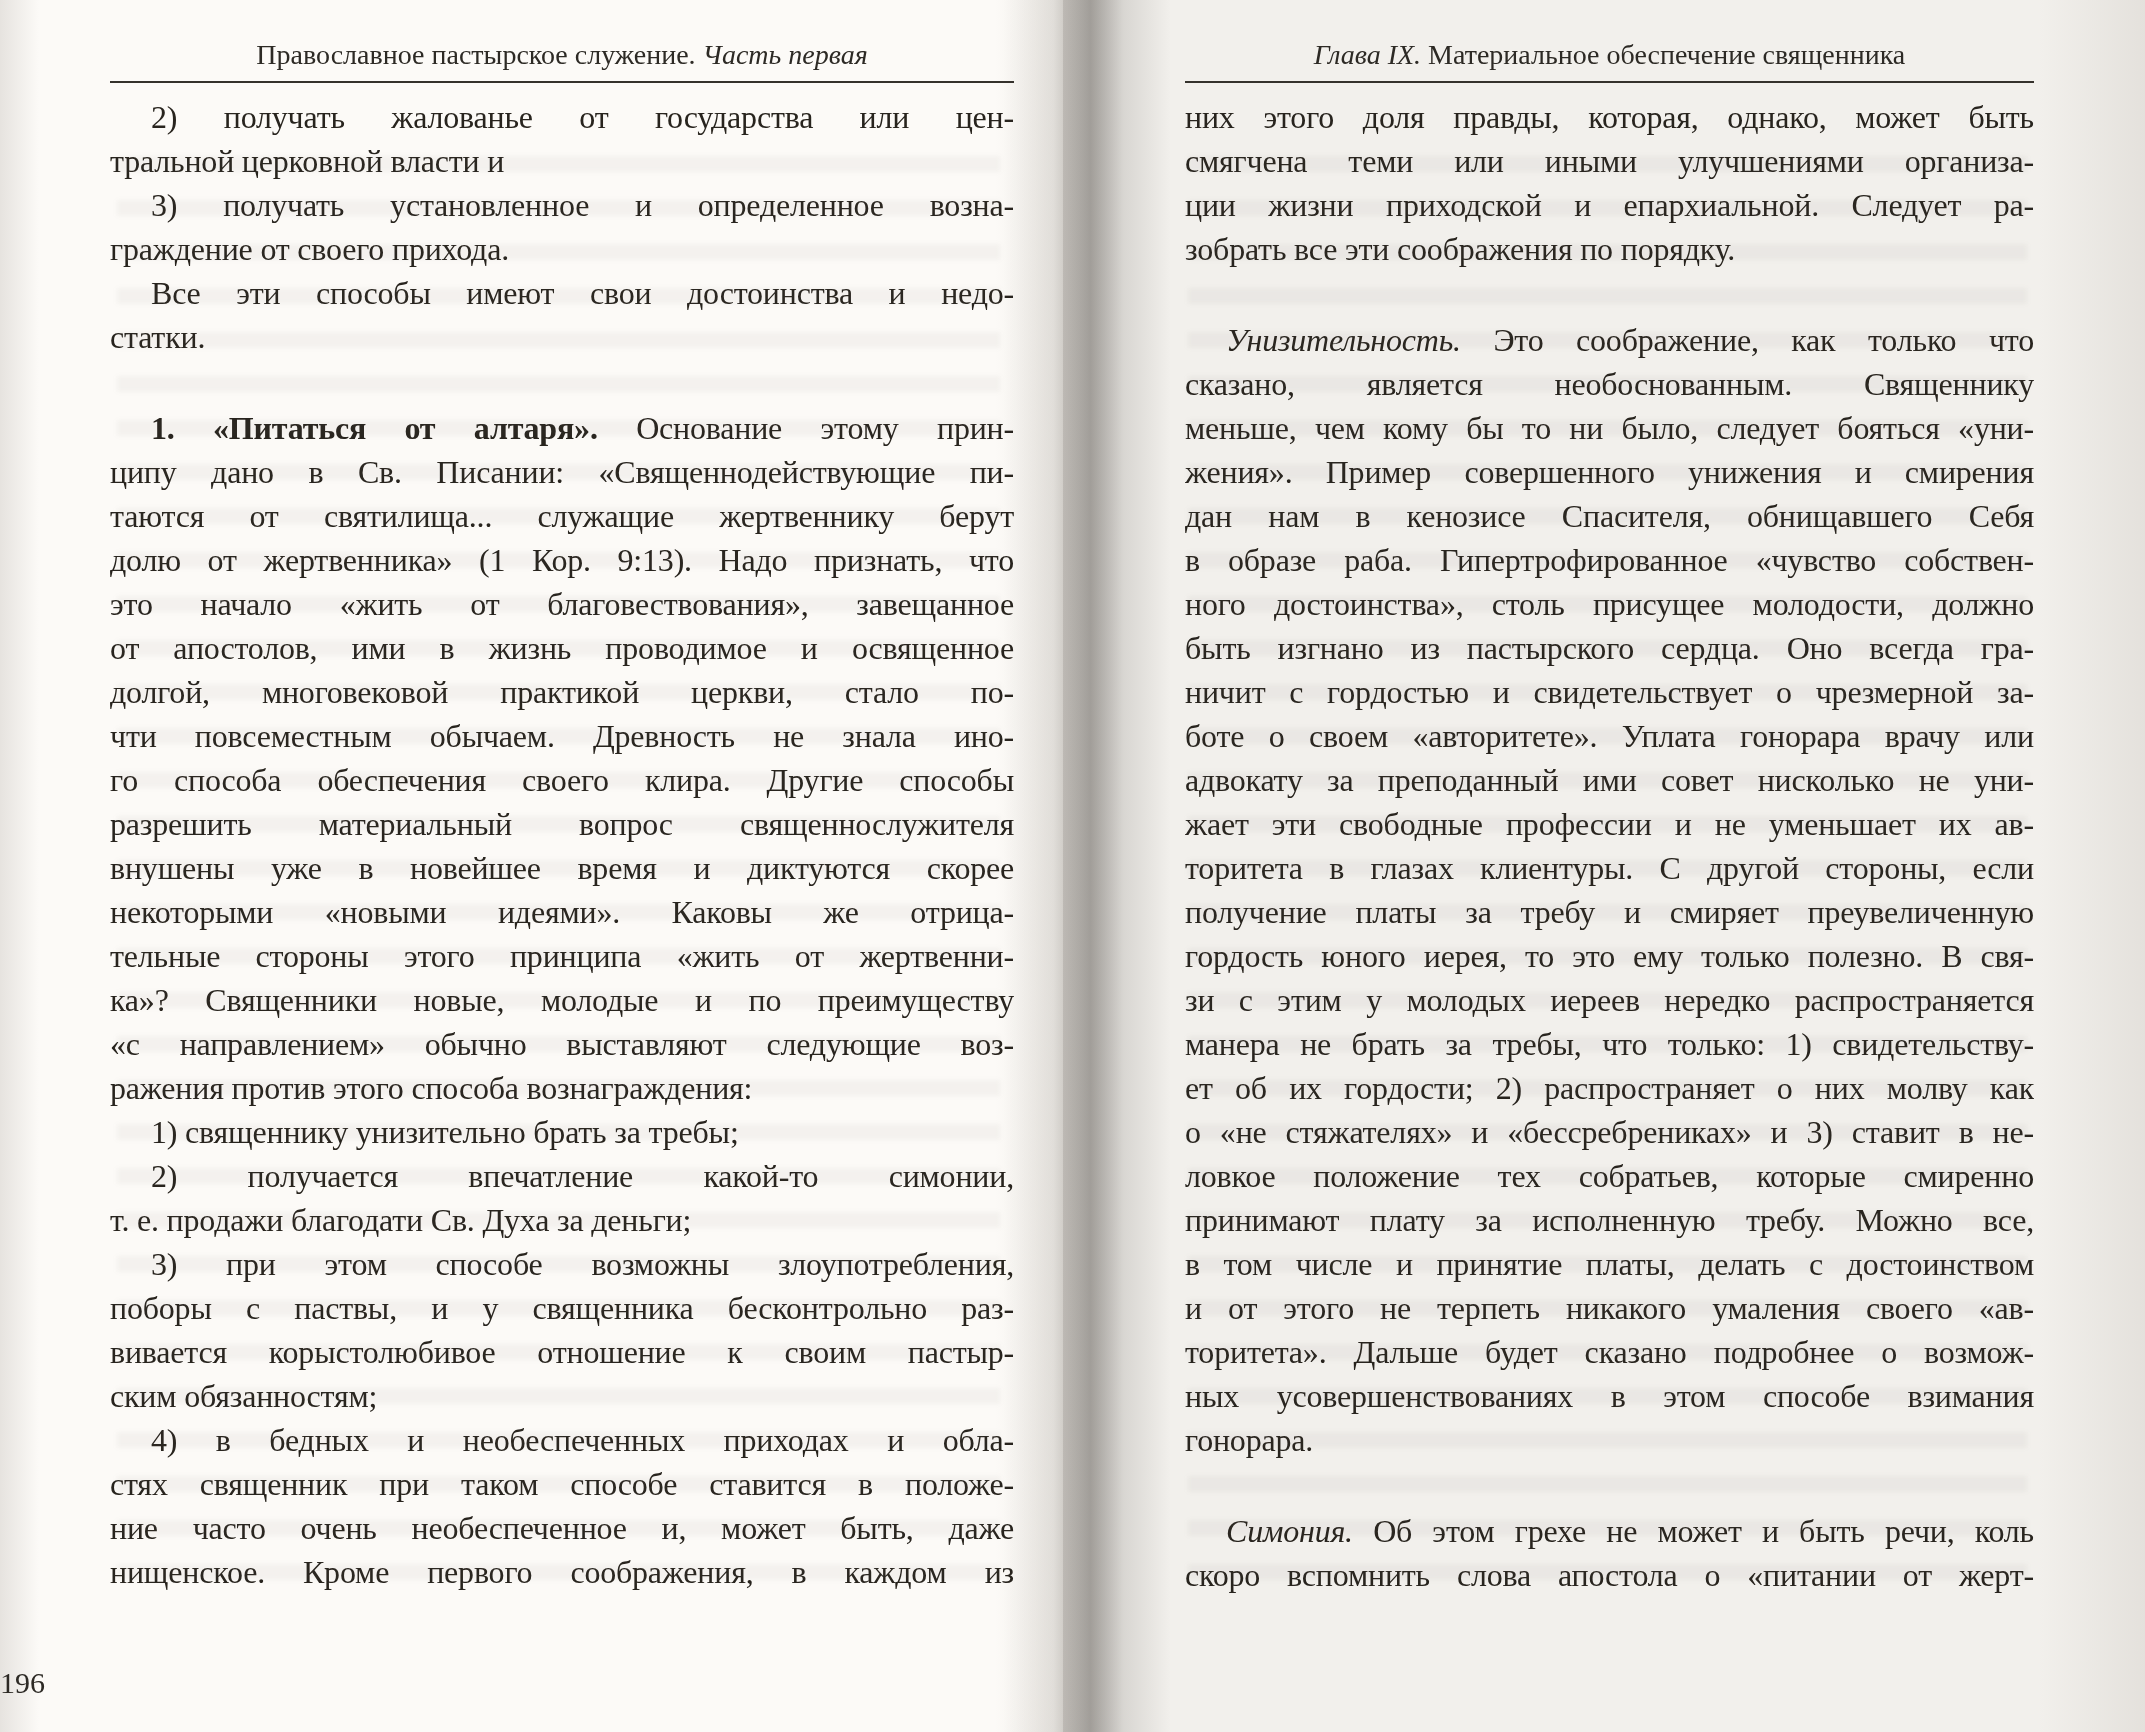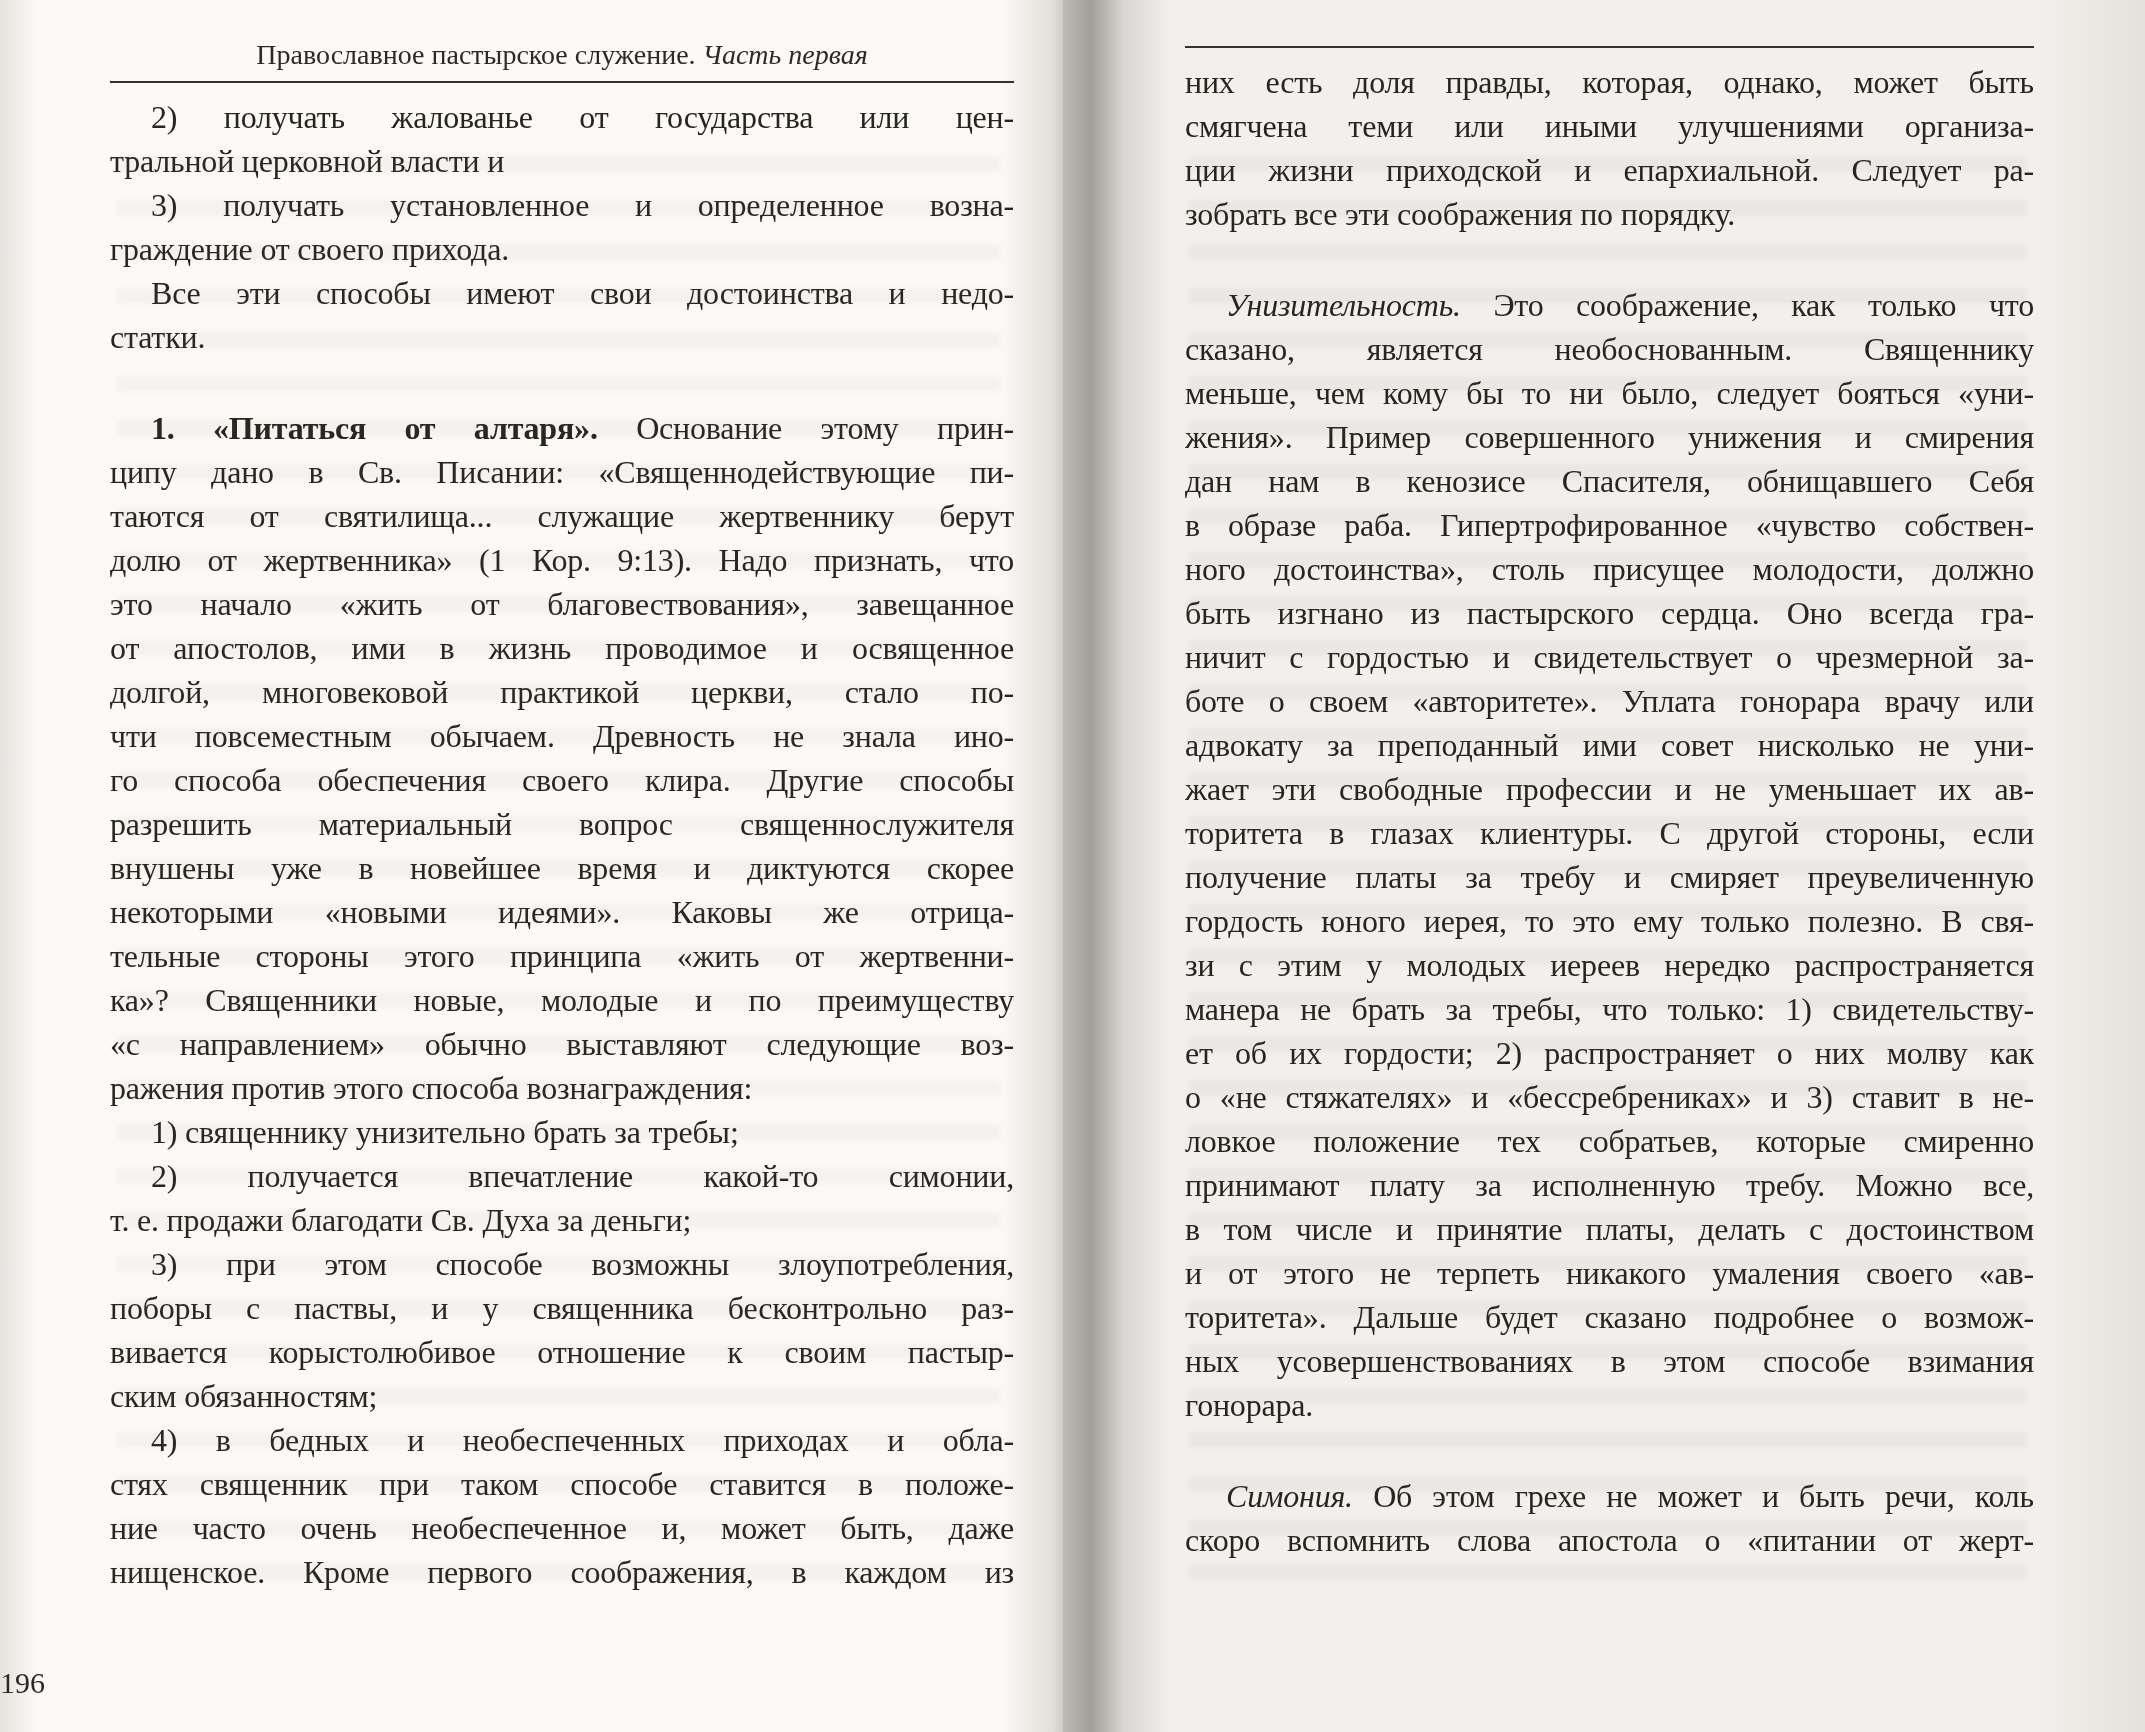--- a/index.html
+++ b/index.html
@@ -124,23 +124,27 @@
         <div class="line">ским обязанностям;</div>
         <div class="line indent full">4) в бедных и необеспеченных приходах и обла-</div>
         <div class="line full">стях священник при таком способе ставится в положе-</div>
         <div class="line full">ние часто очень необеспеченное и, может быть, даже</div>
         <div class="line full">нищенское. Кроме первого соображения, в каждом из</div>
       </div>
     <div class="page-number">196</div>
   </div>
 
   <div class="page page-right">
+    <div class="running-header">
+      <span class="rh-italic">Глава IX.</span>
+      <span class="rh-regular">Материальное обеспечение священника</span>
+    </div>
     <div class="header-rule"></div>
     <div class="body-text">
-        <div class="line full">них есть доля правды, которая, однако, может быть</div>
+        <div class="line full">них этого доля правды, которая, однако, может быть</div>
         <div class="line full">смягчена теми или иными улучшениями организа-</div>
         <div class="line full">ции жизни приходской и епархиальной. Следует ра-</div>
         <div class="line">зобрать все эти соображения по порядку.</div>
         <div class="para-gap"></div>
         <div class="line indent full"><span class="lead-italic">Унизительность.</span> Это соображение, как только что</div>
         <div class="line full">сказано, является необоснованным. Священнику</div>
         <div class="line full">меньше, чем кому бы то ни было, следует бояться «уни-</div>
         <div class="line full">жения». Пример совершенного унижения и смирения</div>
         <div class="line full">дан нам в кенозисе Спасителя, обнищавшего Себя</div>
         <div class="line full">в образе раба. Гипертрофированное «чувство собствен-</div>

